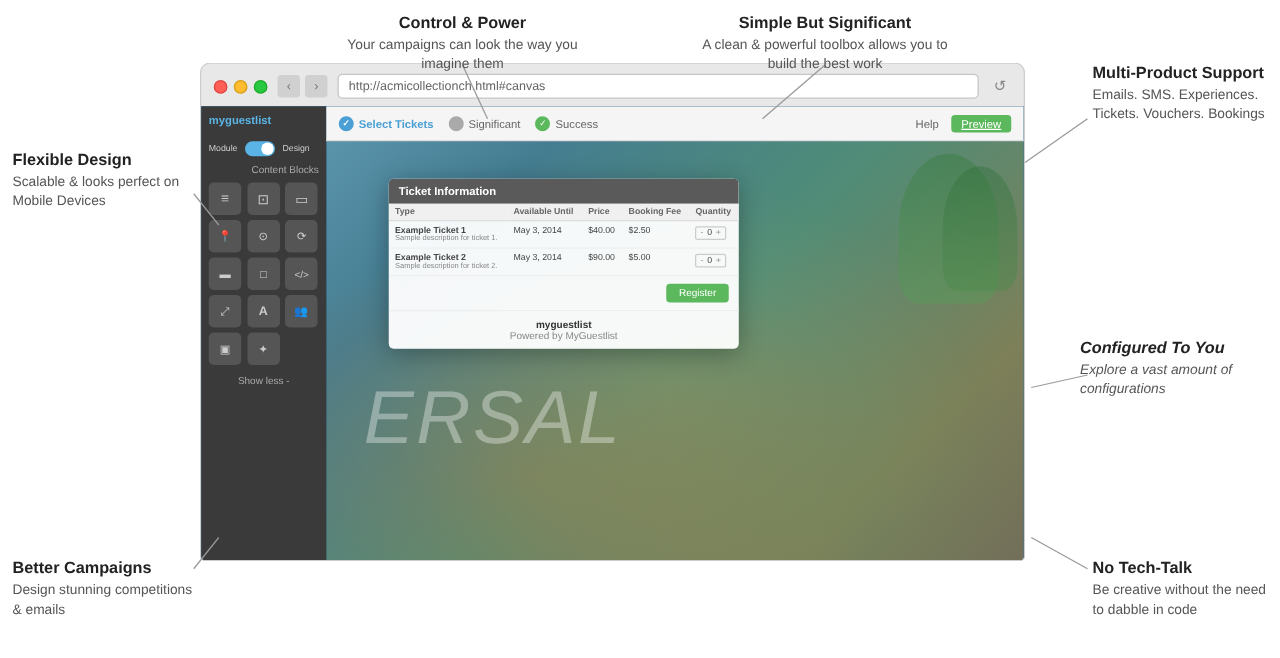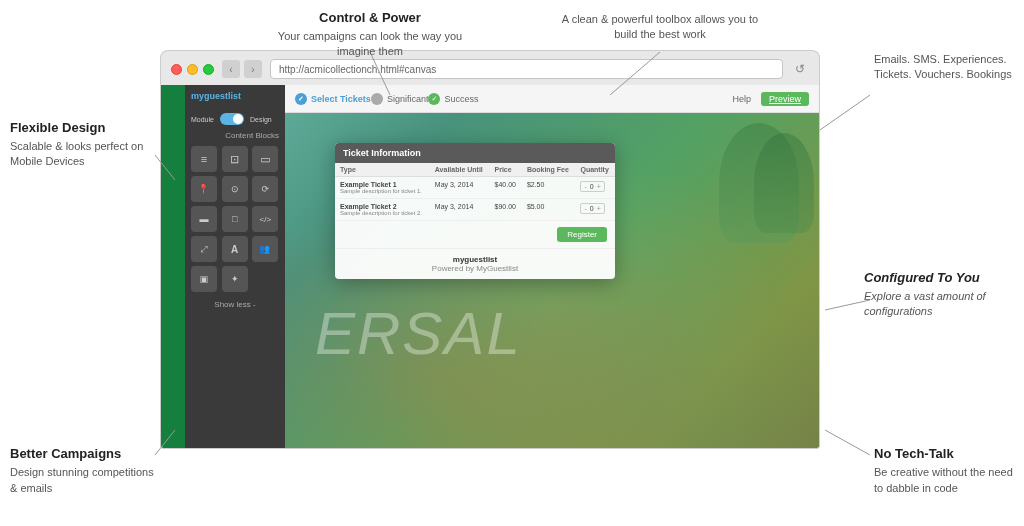--- a/index.html
+++ b/index.html
@@ -105,22 +105,21 @@
     }
 
     
     .app-content {
       display: flex;
       height: calc(100% - 36px);
       border: 1px solid #ccc;
       border-top: none;
       border-radius: 0 0 4px 4px;
       overflow: hidden;
-      background: #15803d;
-      padding-left: 24px;
+      background: #0c4a6e;
     }
 
     
     .app-sidebar {
       width: 100px;
       background: #3a3a3a;
       display: flex;
       flex-direction: column;
       padding: 6px;
       flex-shrink: 0;
@@ -133,21 +132,21 @@
     }
 
     .top-nav {
       display: flex;
       align-items: center;
       padding: 0 10px;
       height: 28px;
       background: #f5f5f5;
       border-bottom: 1px solid #ddd;
       font-size: 9px;
-      gap: 0;
+      gap: 12px;
     }
 
     .nav-step {
       display: flex;
       align-items: center;
       gap: 4px;
       color: #666;
     }
     .nav-step.active { color: #4a9fd4; font-weight: bold; }
     .nav-step-icon {
@@ -438,24 +437,26 @@
 
   <line x1="870" y1="455" x2="825" y2="430" stroke="#999" stroke-width="1"></line>
 </svg>
 
 <div class="feature-label" id="feat-control-power">
   <h3>Control &amp; Power</h3>
   <p>Your campaigns can look the way you imagine them</p>
 </div>
 
 <div class="feature-label" id="feat-simple-significant">
+  <h3>Simple But Significant</h3>
   <p>A clean &amp; powerful toolbox allows you to build the best work</p>
 </div>
 
 <div class="feature-label" id="feat-multi-product">
+  <h3>Multi-Product Support</h3>
   <p>Emails. SMS. Experiences. Tickets. Vouchers. Bookings</p>
 </div>
 
 <div class="feature-label" id="feat-flexible-design">
   <h3>Flexible Design</h3>
   <p>Scalable &amp; looks perfect on Mobile Devices</p>
 </div>
 
 <div class="feature-label" id="feat-configured">
   <h3>Configured To You</h3>

